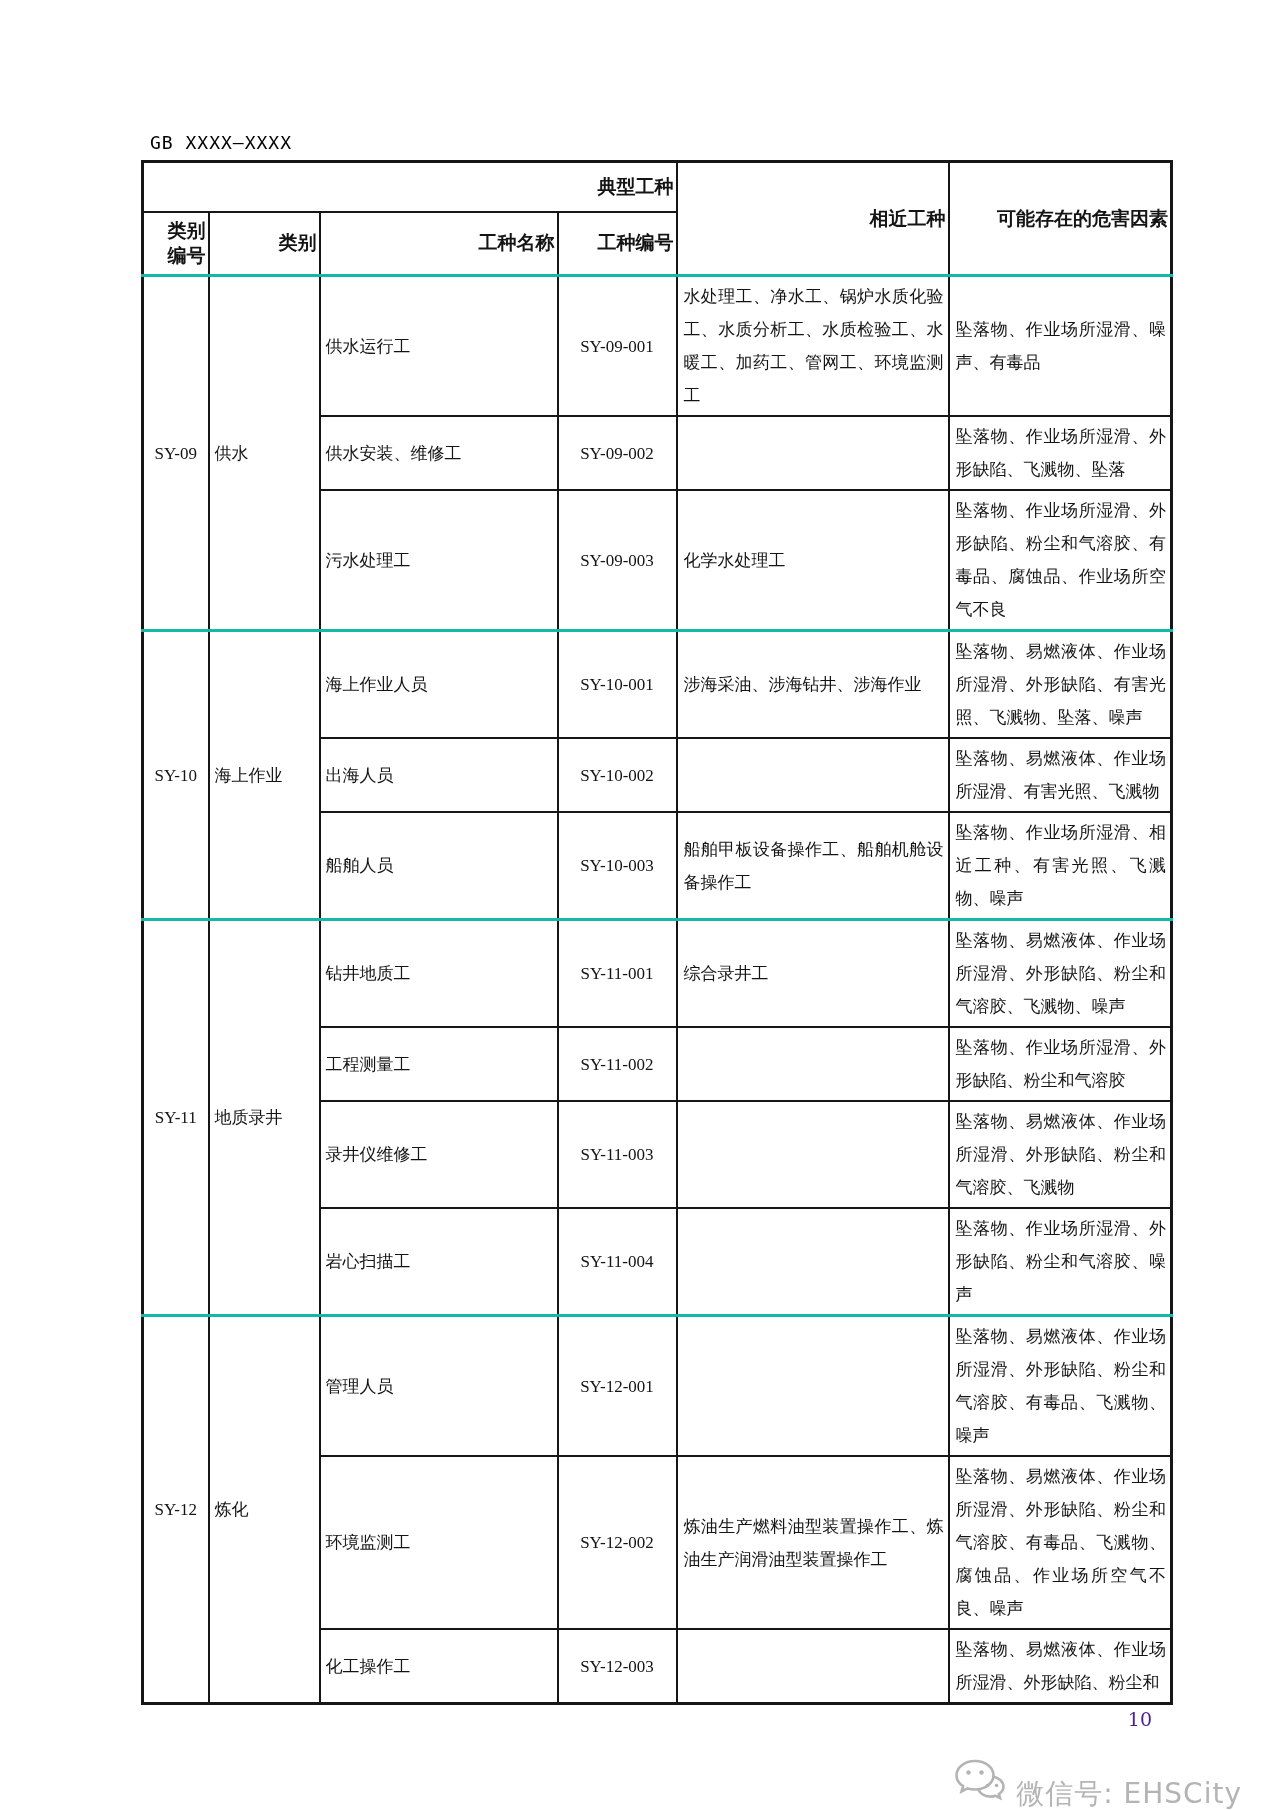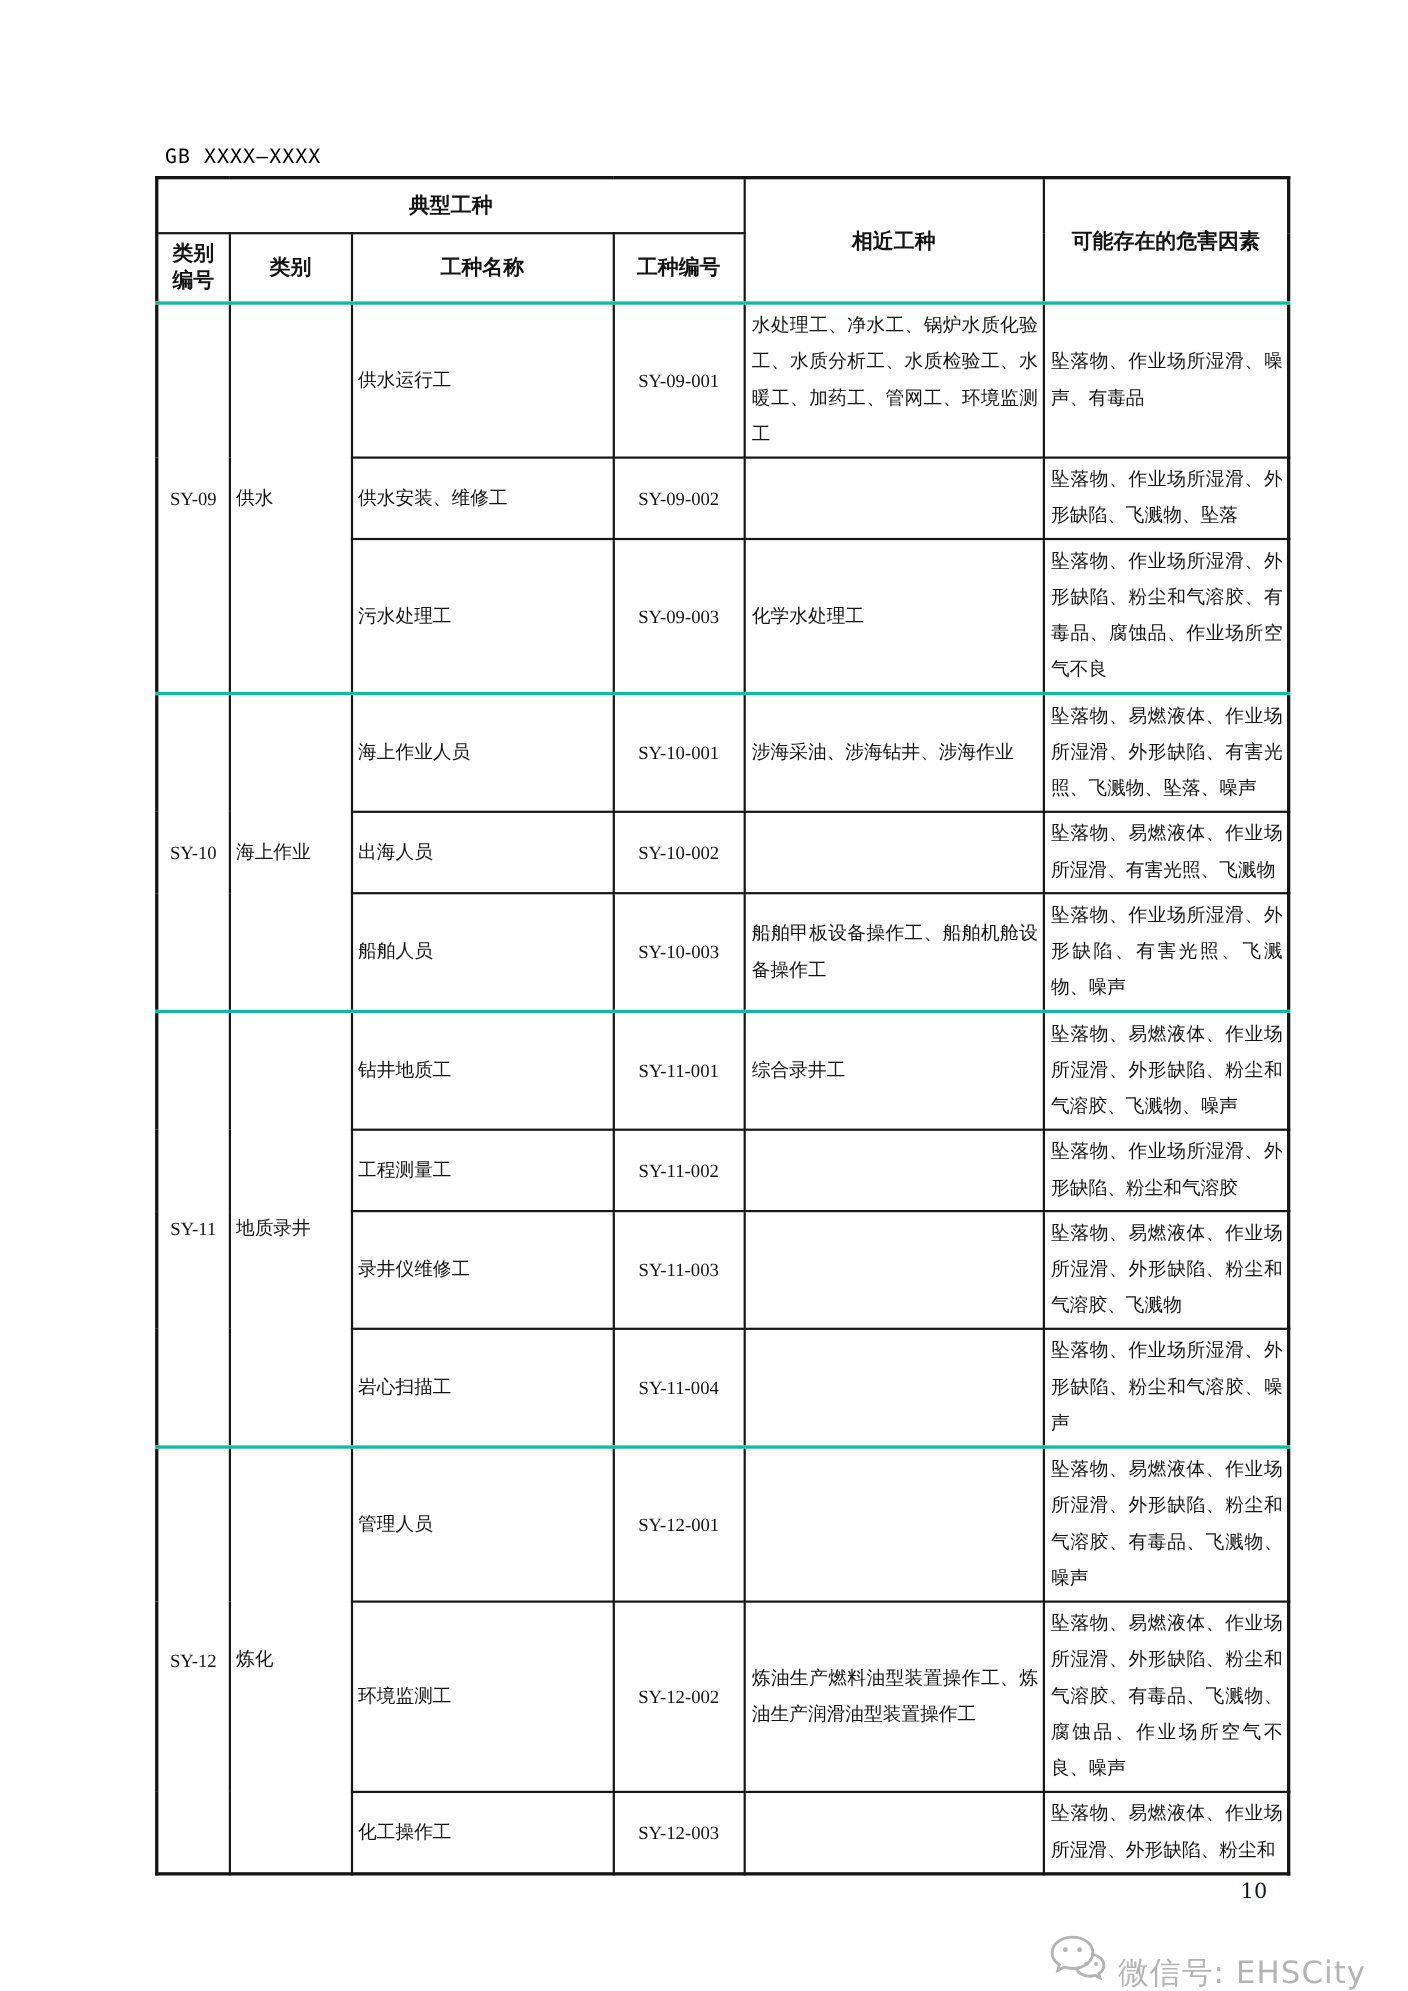--- a/index.html
+++ b/index.html
@@ -20,42 +20,42 @@
   }
   col.c-catno{width:66px;}
   col.c-cat{width:111px;}
   col.c-name{width:238px;}
   col.c-code{width:119px;}
   col.c-similar{width:272px;}
   col.c-hazard{width:223px;}
   th,td{border:2px solid #161616;box-sizing:border-box;}
   thead th{
     font-family:"DejaVu Sans","Liberation Sans",sans-serif;
-    font-weight:bold;font-size:19px;text-align:center;vertical-align:middle;
+    font-weight:bold;font-size:19px;text-align:right;vertical-align:middle;
     padding:2px;
   }
   tr.h1{height:50px;}
   tr.h2{height:64px;}
   .two-line span{display:block;line-height:1.35;}
   tbody td{
     font-size:17px;line-height:33px;vertical-align:middle;padding:3px 5px;
   }
   td.catno,td.job-code{
     font-family:Liberation Serif, serif;
     font-size:17px;text-align:center;
   }
   td.cat,td.job-name{text-align:left;}
   td.similar,td.hazards{
     text-align:justify;text-align-last:left;
     padding:3px 4px 3px 6px;
   }
   tr.group-start td{border-top:3px solid #14b8a6;}
   .page-number{
     position:absolute;right:128px;top:1708px;
-    font-size:19px;color:#0f172a;
+    font-size:19px;color:#4c1d95;
   }
   .wechat-footer{
     position:absolute;right:38px;bottom:6px;height:48px;
     display:flex;align-items:center;gap:10px;color:#b4b4b4;
   }
   .wechat-footer .label{
     font-family:"DejaVu Sans","Liberation Sans",sans-serif;
     font-size:28px;letter-spacing:1px;color:#b4b4b4;margin-top:28px;
   }
   .wechat-icon{width:52px;height:44px;flex:0 0 auto;}
@@ -122,21 +122,21 @@
       <tr>
         <td class="job-name">出海人员</td>
         <td class="job-code">SY-10-002</td>
         <td class="similar"></td>
         <td class="hazards">坠落物、易燃液体、作业场所湿滑、有害光照、飞溅物</td>
       </tr>
       <tr>
         <td class="job-name">船舶人员</td>
         <td class="job-code">SY-10-003</td>
         <td class="similar">船舶甲板设备操作工、船舶机舱设备操作工</td>
-        <td class="hazards">坠落物、作业场所湿滑、外形缺陷、有害光照、飞溅物、噪声</td>
+        <td class="hazards">坠落物、作业场所湿滑、相近工种、有害光照、飞溅物、噪声</td>
       </tr>
       <tr class="group-start">
         <td rowspan="4" class="catno">SY-11</td>
         <td rowspan="4" class="cat">地质录井</td>
         <td class="job-name">钻井地质工</td>
         <td class="job-code">SY-11-001</td>
         <td class="similar">综合录井工</td>
         <td class="hazards">坠落物、易燃液体、作业场所湿滑、外形缺陷、粉尘和气溶胶、飞溅物、噪声</td>
       </tr>
       <tr>

